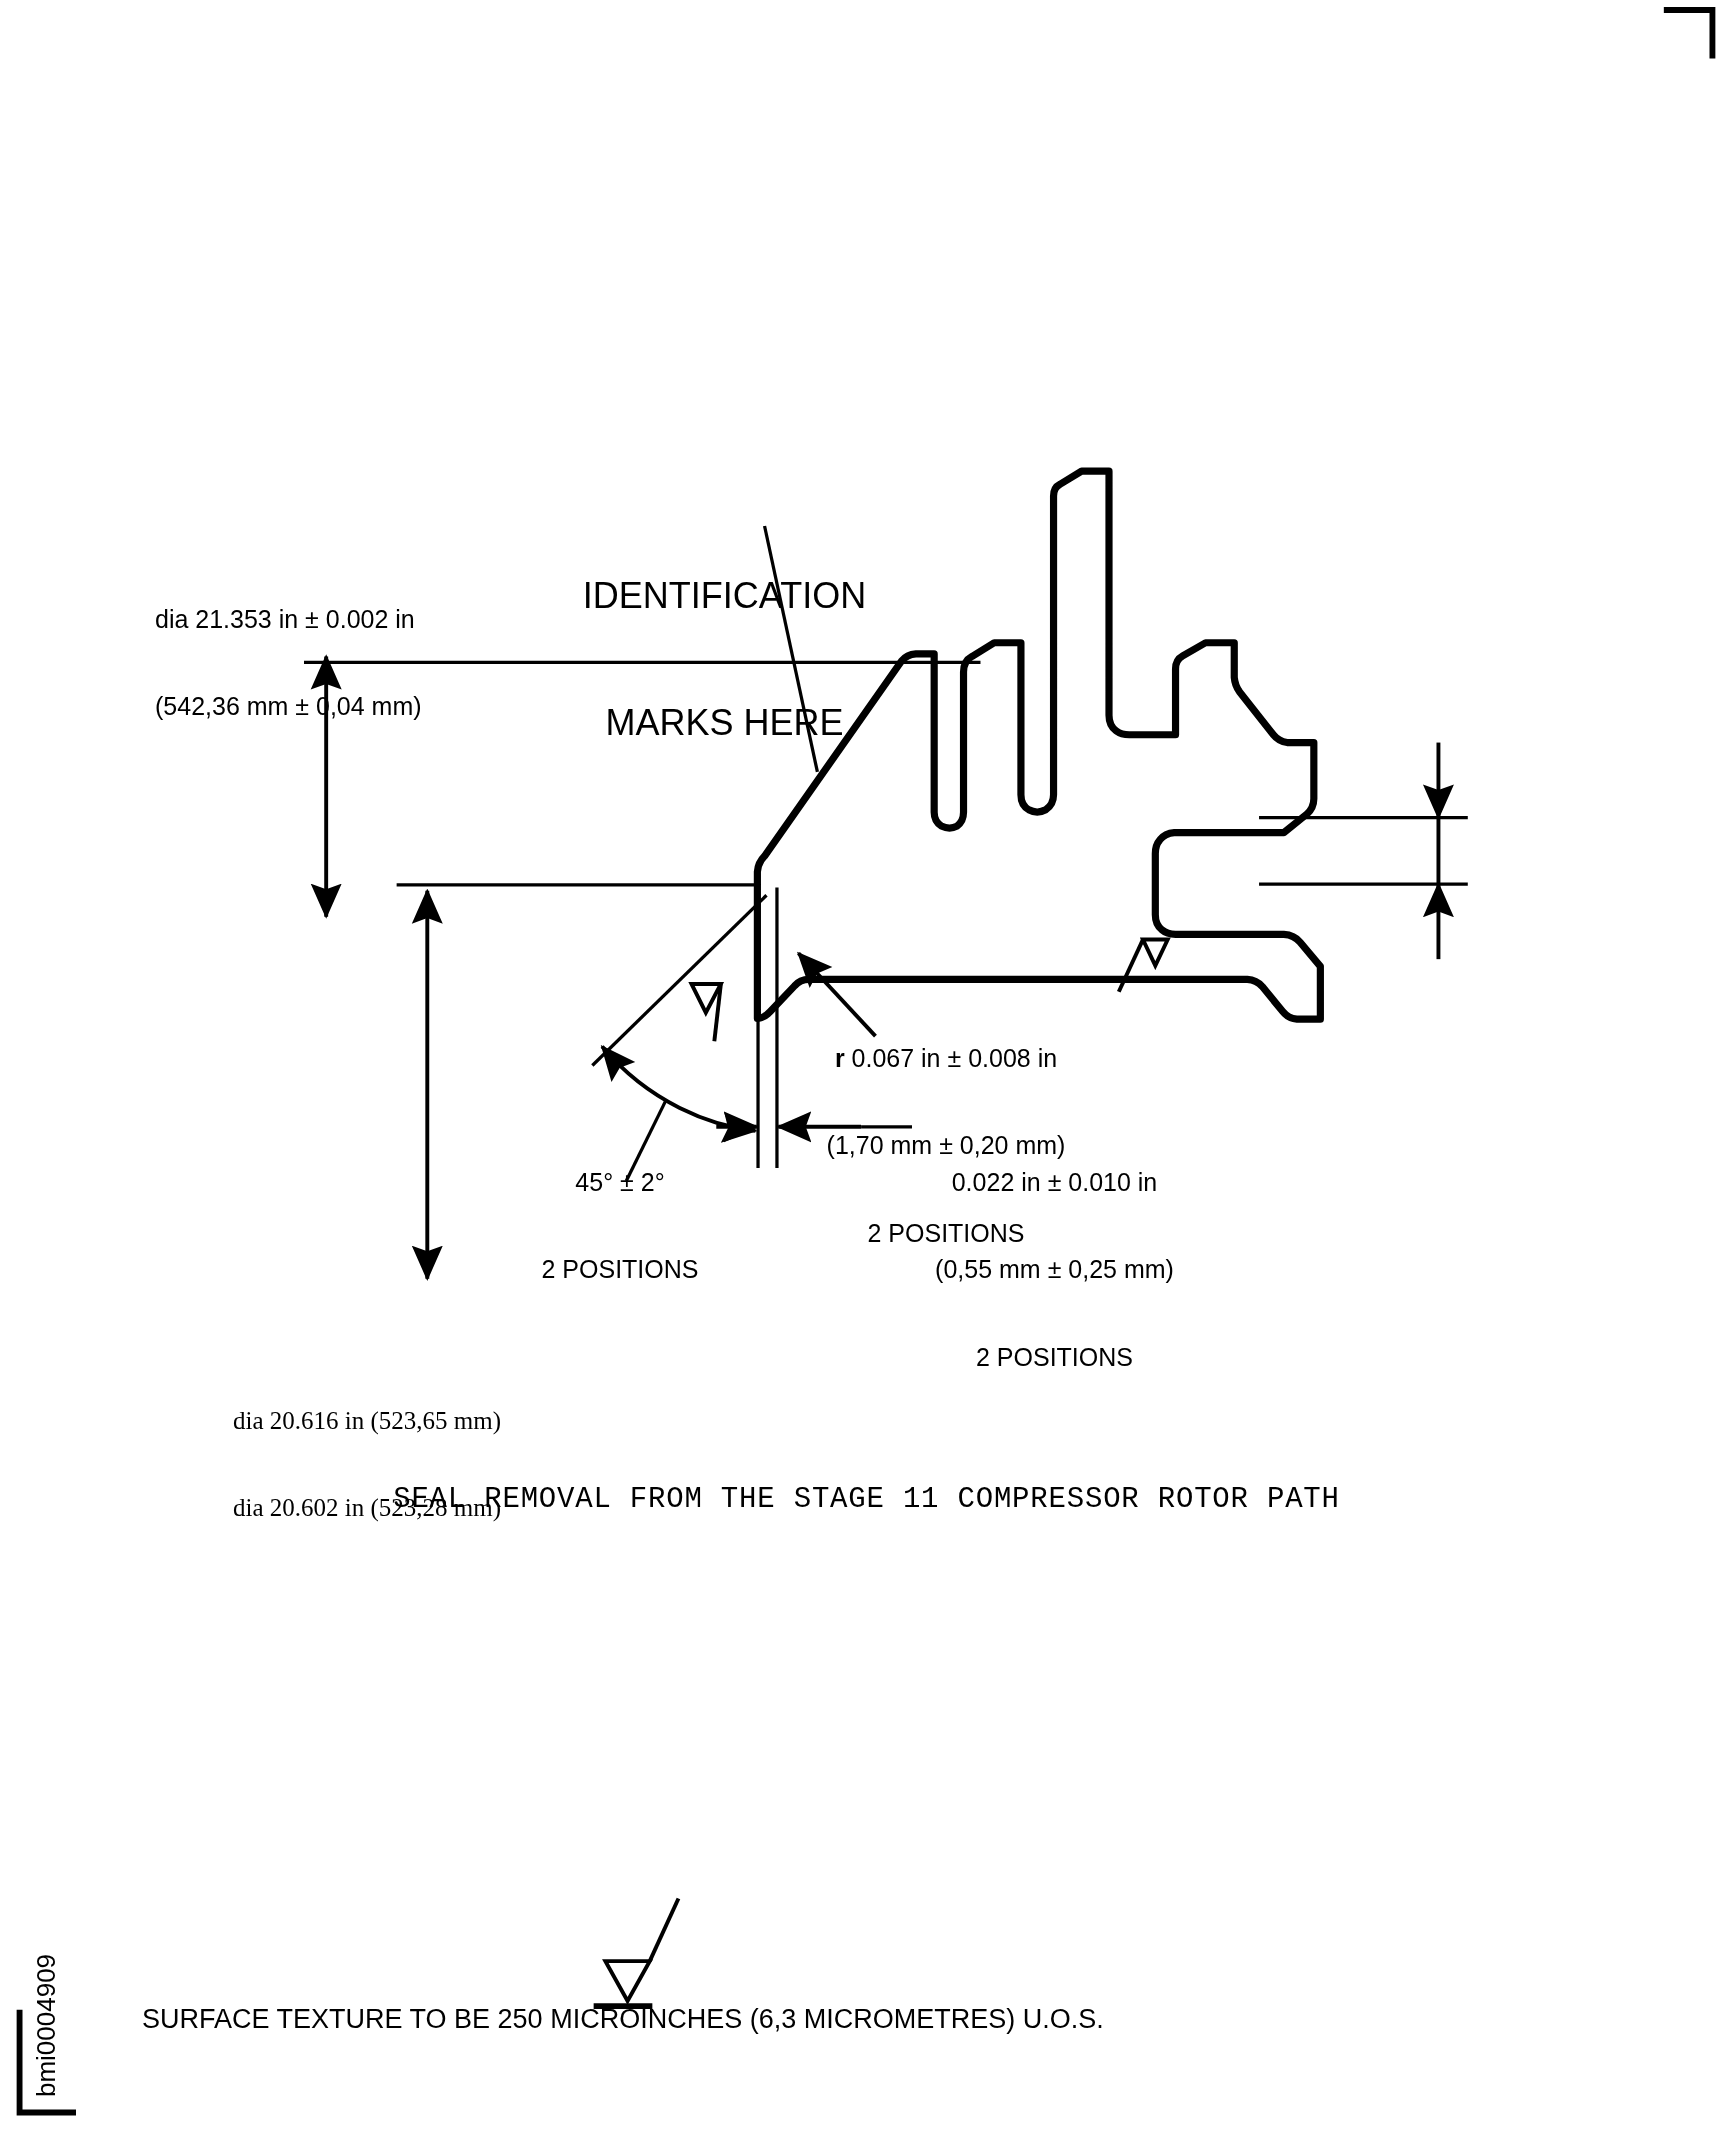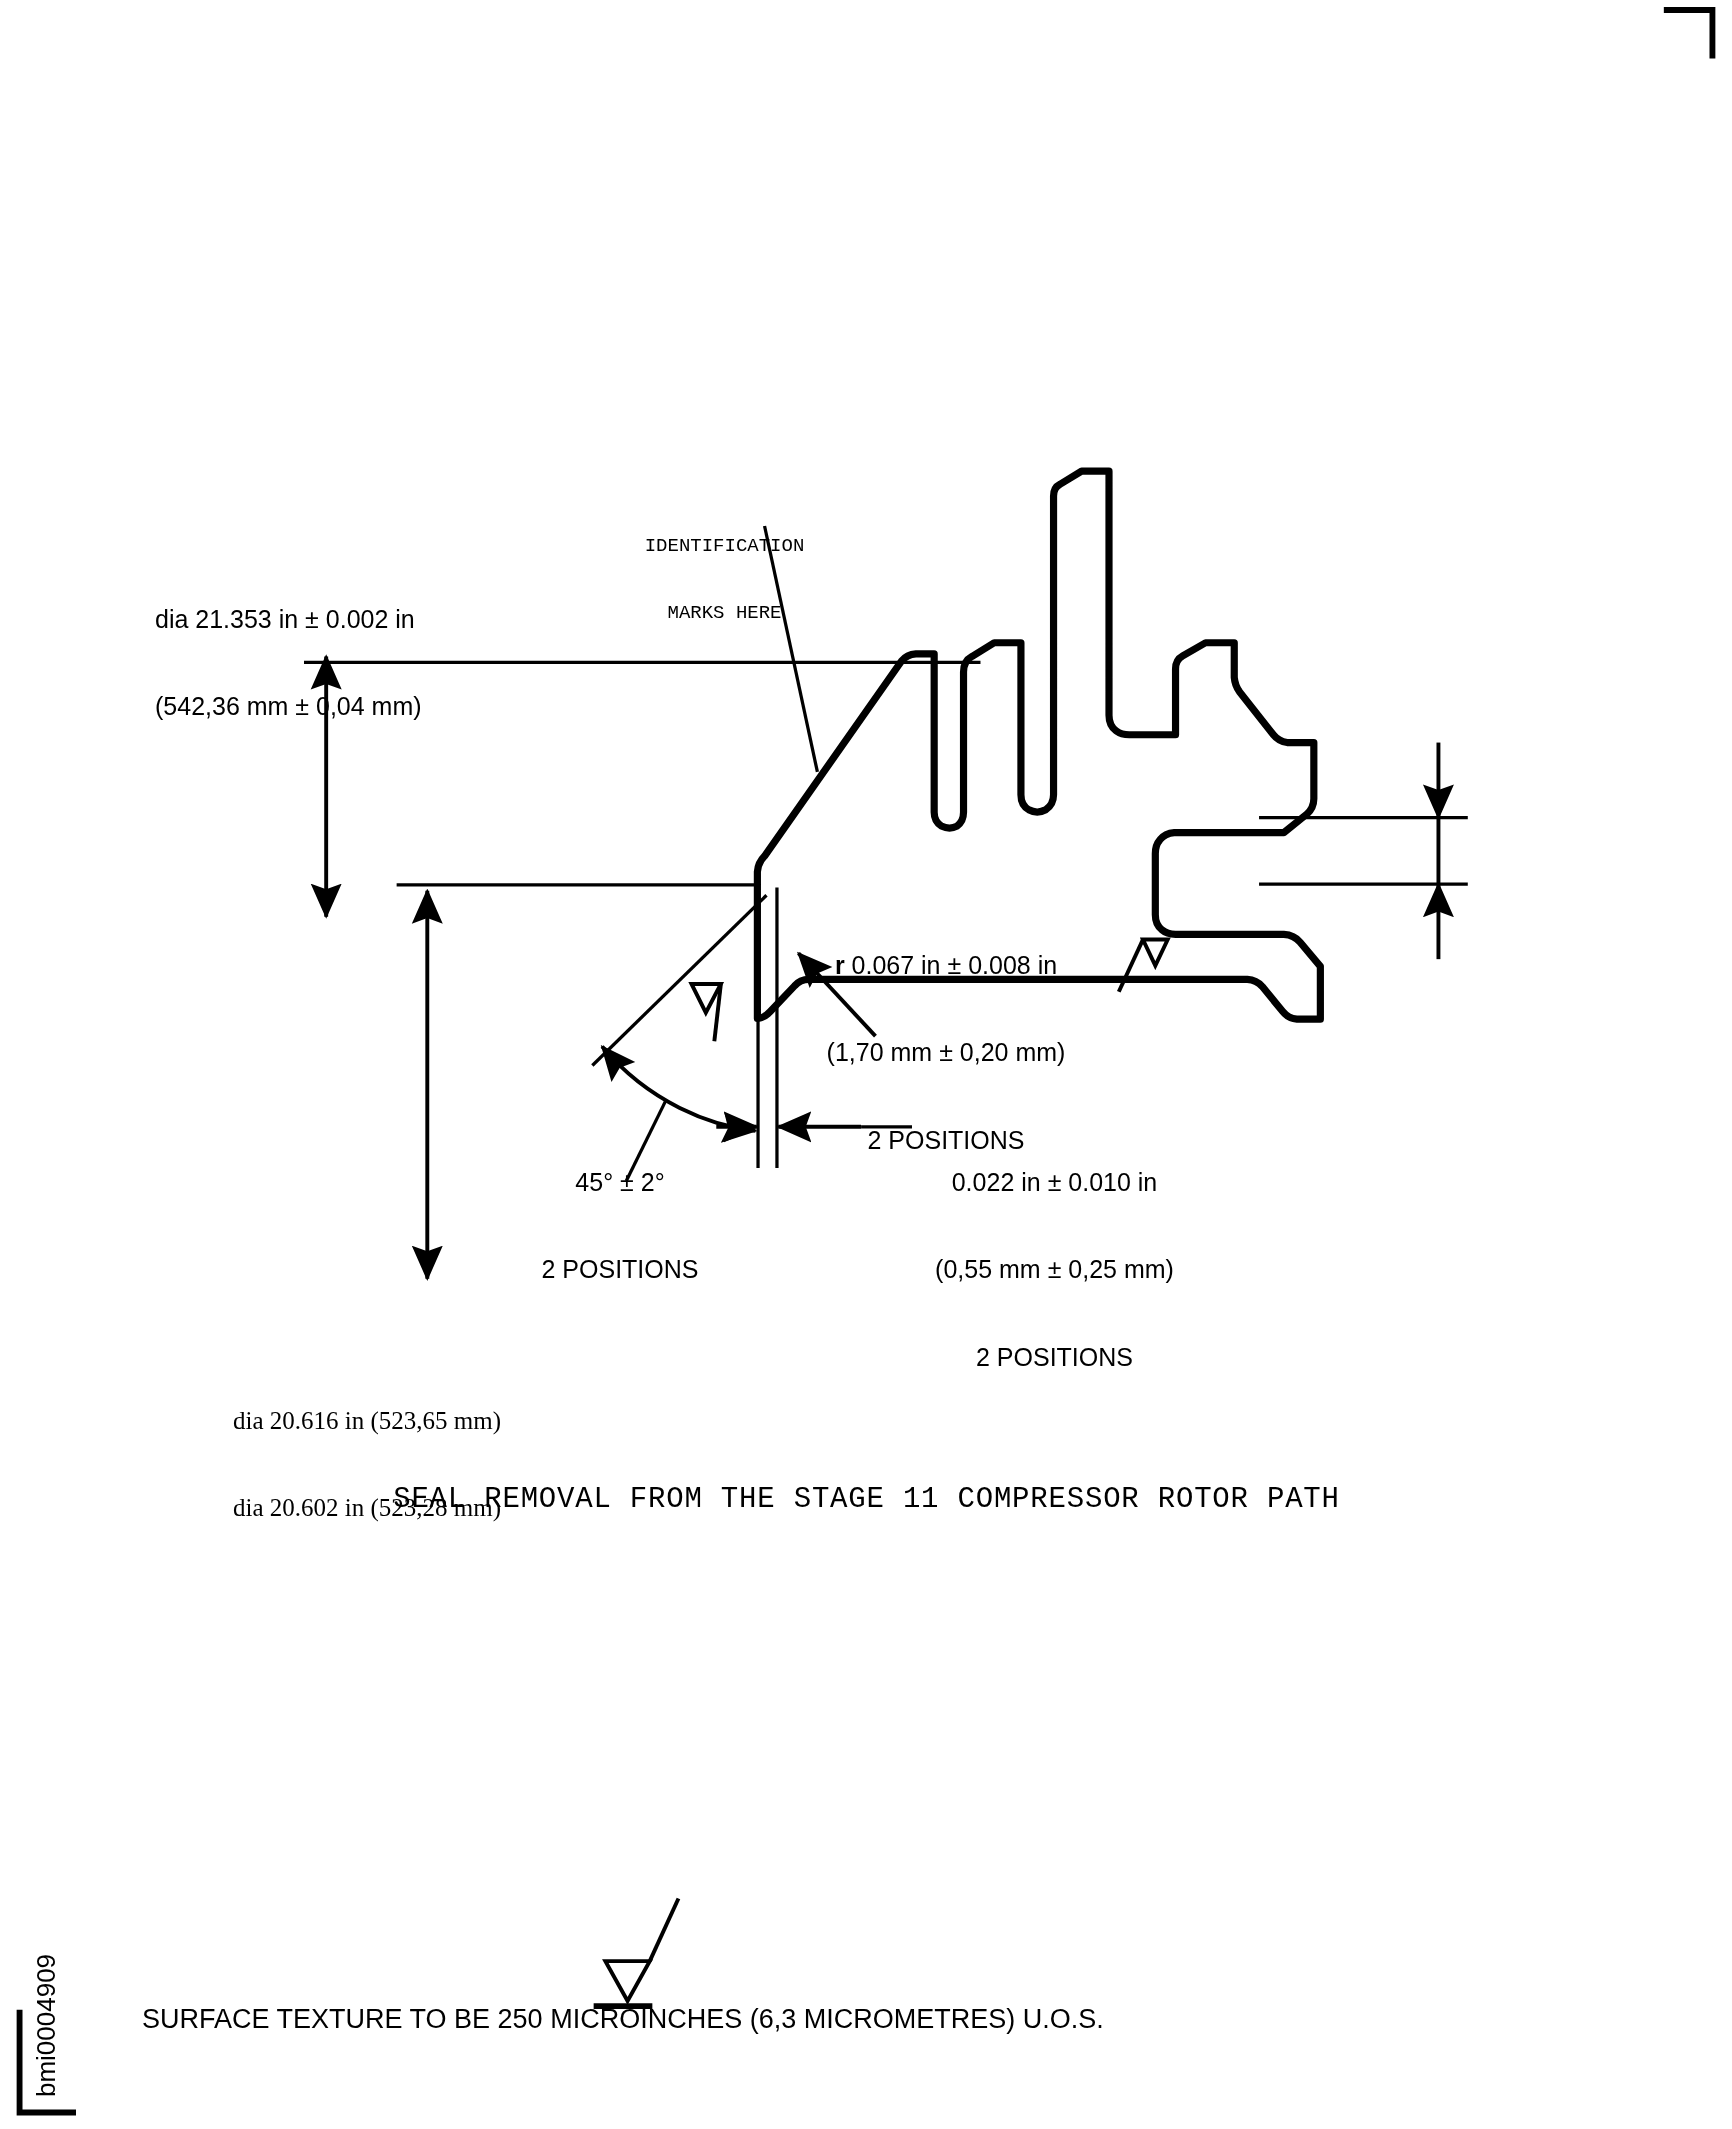--- a/index.html
+++ b/index.html
@@ -6,21 +6,21 @@
   body{
     width:1732px;height:2129px;position:relative;overflow:hidden;
     font-family:"Liberation Sans","DejaVu Sans",sans-serif;
     color:#000000;
   }
   #root{position:absolute;inset:0;}
   svg.layer{position:absolute;left:0;top:0;width:1732px;height:2129px;}
 
   .txt{position:absolute;white-space:pre;color:#000;line-height:1.17;}
   .t-dim{font-size:25px;}
-  .t-cap{font-size:19px;font-family:Liberation Mono, monospace;}
+  .t-cap{font-size:36px;}
   .t-title{font-size:29px;letter-spacing:0.8px;font-family:Liberation Mono, monospace;}
   .t-note{font-size:27px;}
   .bold-r{font-weight:bold;}
   .ctr{text-align:center;}
   .lft{text-align:left;}
 
   #vertical-code{
     position:absolute;left:0px;top:1912px;width:39px;height:215px;
   }
   #vertical-code .vtext{
@@ -176,21 +176,21 @@
   <div class="txt t-dim lft" style="left:155px;top:546px;">
     <div>dia 21.353 in ± 0.002 in</div>
     <div>(542,36 mm ± 0,04 mm)</div>
   </div>
 
   <div class="txt t-cap ctr" style="left:581px;top:491px;width:287px;">
     <div>IDENTIFICATION</div>
     <div>MARKS HERE</div>
   </div>
 
-  <div class="txt t-dim ctr" style="left:783px;top:892px;width:326px;">
+  <div class="txt t-dim ctr" style="left:783px;top:985px;width:326px;">
     <div><span class="bold-r">r</span><span> 0.067 in ± 0.008 in</span></div>
     <div>(1,70 mm ± 0,20 mm)</div>
     <div>2 POSITIONS</div>
   </div>
 
 
   <div class="txt t-dim ctr" style="left:901px;top:1109px;width:307px;">
     <div>0.022 in ± 0.010 in</div>
     <div>(0,55 mm ± 0,25 mm)</div>
     <div>2 POSITIONS</div>

